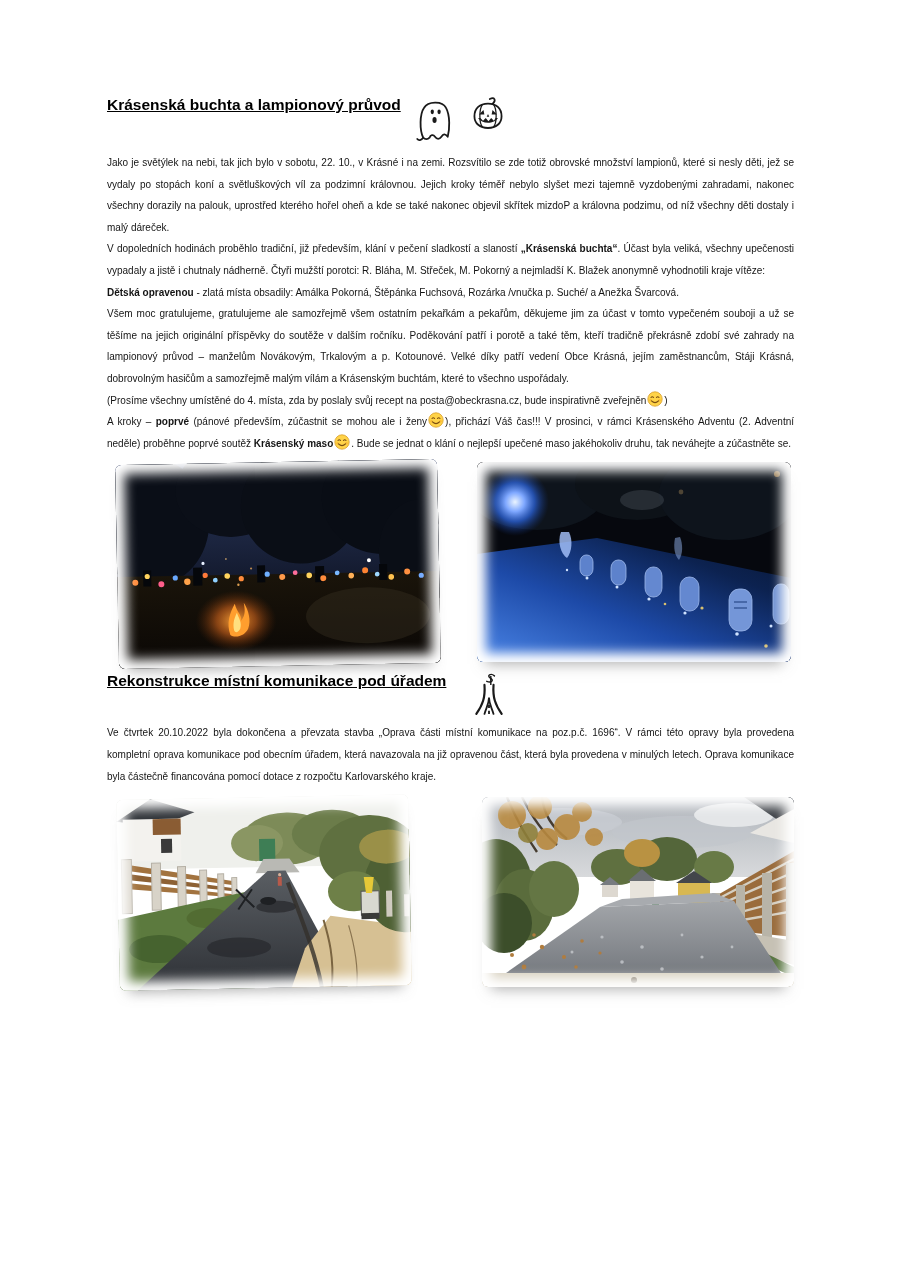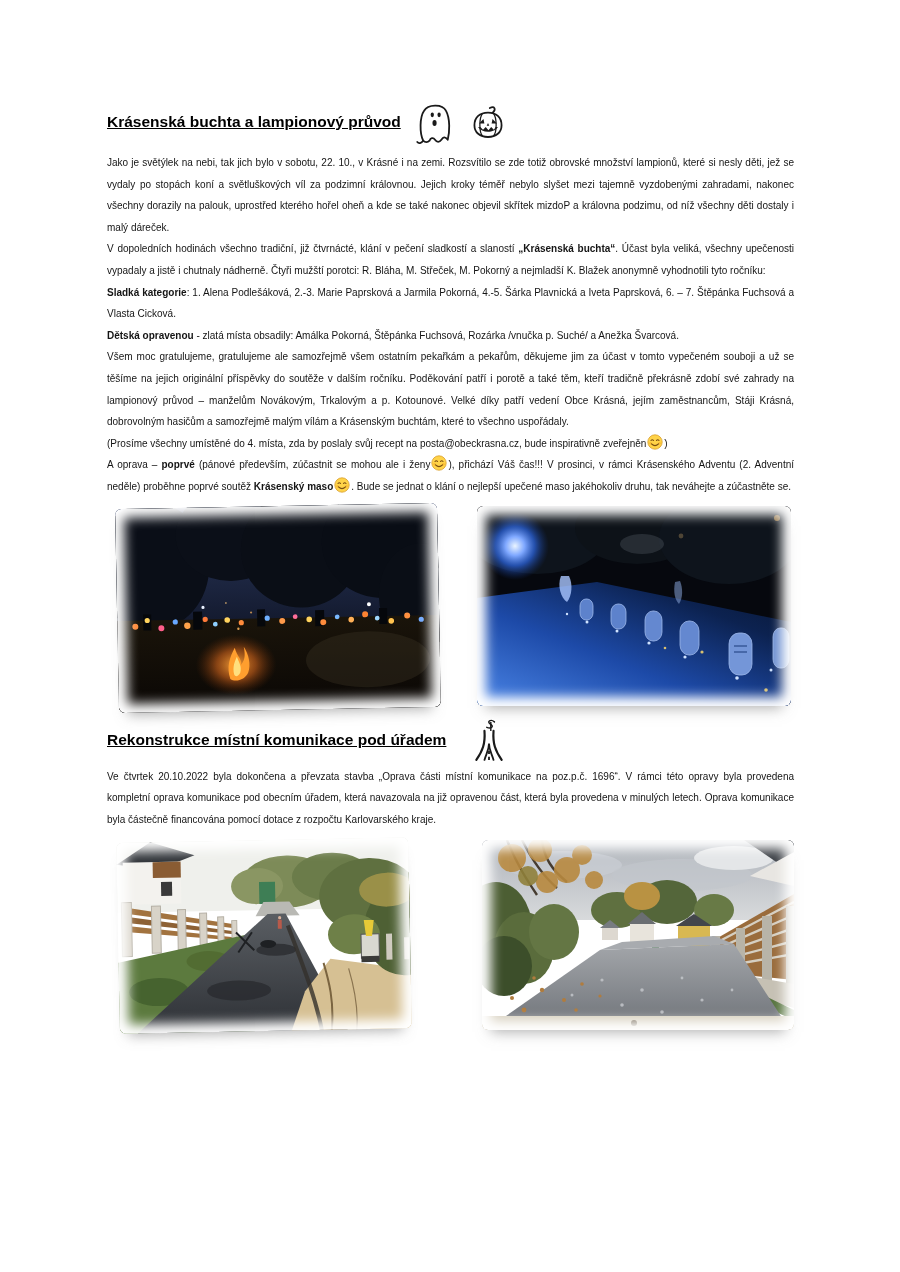--- a/index.html
+++ b/index.html
@@ -4,21 +4,21 @@
 <style>
   html,body{margin:0;padding:0;background:#ffffff;}
   body{
     width:900px;height:1272px;overflow:hidden;
     font-family:"Liberation Sans","DejaVu Sans",sans-serif;
     color:#141414;
   }
   .page{box-sizing:border-box;width:900px;height:1272px;padding:96px 106px 0 107px;background:#fff;}
   p{margin:0;font-size:10px;line-height:21.6px;text-align:justify;}
   .b{font-weight:700;}
-  .title-row{display:flex;align-items:center;gap:14px;height:52px;margin-bottom:4px;}
+  .title-row{display:flex;align-items:flex-start;gap:14px;height:52px;margin-bottom:4px;}
   .title-row.second{height:48px;margin-top:6px;margin-bottom:2px;gap:24px;}
   .doc-title{font-size:15.5px;font-weight:700;text-decoration:underline;margin:0;color:#000;}
   .icon{display:inline-flex;align-items:center;}
   .emoji{display:inline-block;width:16px;height:16px;margin:0 1px;}
   .emoji svg{vertical-align:-3px;}
 
   .photo-row{display:flex;}
   .row1{margin:8px 0 0 10px;gap:38px;}
   .row2{margin:10px 0 0 11px;gap:72px;}
   figure.photo{margin:0;position:relative;border-radius:6px;overflow:hidden;
@@ -57,33 +57,32 @@
           <path d="M27 9 C31 14 31 30 27 34" fill="none" stroke="#1a1a1a" stroke-width="1.4"></path>
           <polygon points="11,20 16,15 17,20" fill="#1a1a1a"></polygon>
           <polygon points="31,20 26,15 25,20" fill="#1a1a1a"></polygon>
           <polygon points="19.6,22.5 22.4,22.5 21,19.5" fill="#1a1a1a"></polygon>
           <path d="M10 24 C14 31 28 31 32 24 L29.5 24 L27.5 27 L24.5 24 L21.5 27.5 L18.5 24 L15.5 27 L12.5 24 Z" fill="#1a1a1a"></path>
         </svg>
       </span>
     </header>
 
     <p>Jako je světýlek na nebi, tak jich bylo v sobotu, 22. 10., v Krásné i na zemi. Rozsvítilo se zde totiž obrovské množství lampionů, které si nesly děti, jež se vydaly po stopách koní a světluškových víl za podzimní královnou. Jejich kroky téměř nebylo slyšet mezi tajemně vyzdobenými zahradami, nakonec všechny dorazily na palouk, uprostřed kterého hořel oheň a kde se také nakonec objevil skřítek mizdoP a královna podzimu, od níž všechny děti dostaly i malý dáreček.</p>
-    <p><span>V dopoledních hodinách všechno tradiční, již čtvrnácté, klání v pečení sladkostí a slaností </span><span class="b">„Krásenská buchta“</span><span>. Účast byla veliká, všechny upečenosti vypadaly a jistě i chutnaly nádherně. Čtyři mužští porotci: R. Bláha, M. Střeček, M. Pokorný a nejmladší K. Blažek anonymně vyhodnotili tyto ročníku:</span></p>
-    <p><span class="b">Sladká kategorie</span><span>: 1. Alena Podlešáková, 2.-3. Marie Paprsková a Jarmila Pokorná, 4.-5. Šárka Plavnická a Iveta Paprsková, 6. – 7. Štěpánka Fuchsová a Vlasta Cicková.</span></p>
+    <p><span>V dopoledních hodinách proběhlo tradiční, již především, klání v pečení sladkostí a slaností </span><span class="b">„Krásenská buchta“</span><span>. Účast byla veliká, všechny upečenosti vypadaly a jistě i chutnaly nádherně. Čtyři mužští porotci: R. Bláha, M. Střeček, M. Pokorný a nejmladší K. Blažek anonymně vyhodnotili kraje vítěze:</span></p>
     <p><span class="b">Dětská opravenou</span><span> - zlatá místa obsadily: Amálka Pokorná, Štěpánka Fuchsová, Rozárka /vnučka p. Suché/ a Anežka Švarcová.</span></p>
     <p>Všem moc gratulujeme, gratulujeme ale samozřejmě všem ostatním pekařkám a pekařům, děkujeme jim za účast v tomto vypečeném souboji a už se těšíme na jejich originální příspěvky do soutěže v dalším ročníku. Poděkování patří i porotě a také těm, kteří tradičně překrásně zdobí své zahrady na lampionový průvod – manželům Novákovým, Trkalovým a p. Kotounové. Velké díky patří vedení Obce Krásná, jejím zaměstnancům, Stáji Krásná, dobrovolným hasičům a samozřejmě malým vílám a Krásenským buchtám, které to všechno uspořádaly.</p>
     <p><span>(Prosíme všechny umístěné do 4. místa, zda by poslaly svůj recept na posta@obeckrasna.cz, bude inspirativně zveřejněn</span><span class="emoji"><svg viewBox="0 0 20 20" width="16" height="16">
             <circle cx="10" cy="10" r="9" fill="#FFD348" stroke="#D99E2B" stroke-width="1"></circle>
             <path d="M5 8.2 q1.6 -2.2 3.2 0" fill="none" stroke="#7A4E12" stroke-width="1.3" stroke-linecap="round"></path>
             <path d="M11.8 8.2 q1.6 -2.2 3.2 0" fill="none" stroke="#7A4E12" stroke-width="1.3" stroke-linecap="round"></path>
             <circle cx="4.4" cy="11.6" r="1.5" fill="#F6A623" opacity=".55"></circle>
             <circle cx="15.6" cy="11.6" r="1.5" fill="#F6A623" opacity=".55"></circle>
             <path d="M5.6 12.4 q4.4 4.2 8.8 0" fill="none" stroke="#7A4E12" stroke-width="1.4" stroke-linecap="round"></path>
           </svg></span><span>)</span></p>
-    <p><span>A oprava – </span><span class="b">poprvé</span><span> (pánové především, zúčastnit se mohou ale i ženy</span><span class="emoji"><svg viewBox="0 0 20 20" width="16" height="16">
+    <p><span>A kroky – </span><span class="b">poprvé</span><span> (pánové především, zúčastnit se mohou ale i ženy</span><span class="emoji"><svg viewBox="0 0 20 20" width="16" height="16">
             <circle cx="10" cy="10" r="9" fill="#FFD348" stroke="#D99E2B" stroke-width="1"></circle>
             <path d="M5 8.2 q1.6 -2.2 3.2 0" fill="none" stroke="#7A4E12" stroke-width="1.3" stroke-linecap="round"></path>
             <path d="M11.8 8.2 q1.6 -2.2 3.2 0" fill="none" stroke="#7A4E12" stroke-width="1.3" stroke-linecap="round"></path>
             <circle cx="4.4" cy="11.6" r="1.5" fill="#F6A623" opacity=".55"></circle>
             <circle cx="15.6" cy="11.6" r="1.5" fill="#F6A623" opacity=".55"></circle>
             <path d="M5.6 12.4 q4.4 4.2 8.8 0" fill="none" stroke="#7A4E12" stroke-width="1.4" stroke-linecap="round"></path>
           </svg></span><span>), přichází Váš čas!!! V prosinci, v rámci Krásenského Adventu (2. Adventní neděle) proběhne poprvé soutěž </span><span class="b">Krásenský maso</span><span class="emoji"><svg viewBox="0 0 20 20" width="16" height="16">
             <circle cx="10" cy="10" r="9" fill="#FFD348" stroke="#D99E2B" stroke-width="1"></circle>
             <path d="M5 8.2 q1.6 -2.2 3.2 0" fill="none" stroke="#7A4E12" stroke-width="1.3" stroke-linecap="round"></path>
             <path d="M11.8 8.2 q1.6 -2.2 3.2 0" fill="none" stroke="#7A4E12" stroke-width="1.3" stroke-linecap="round"></path>

